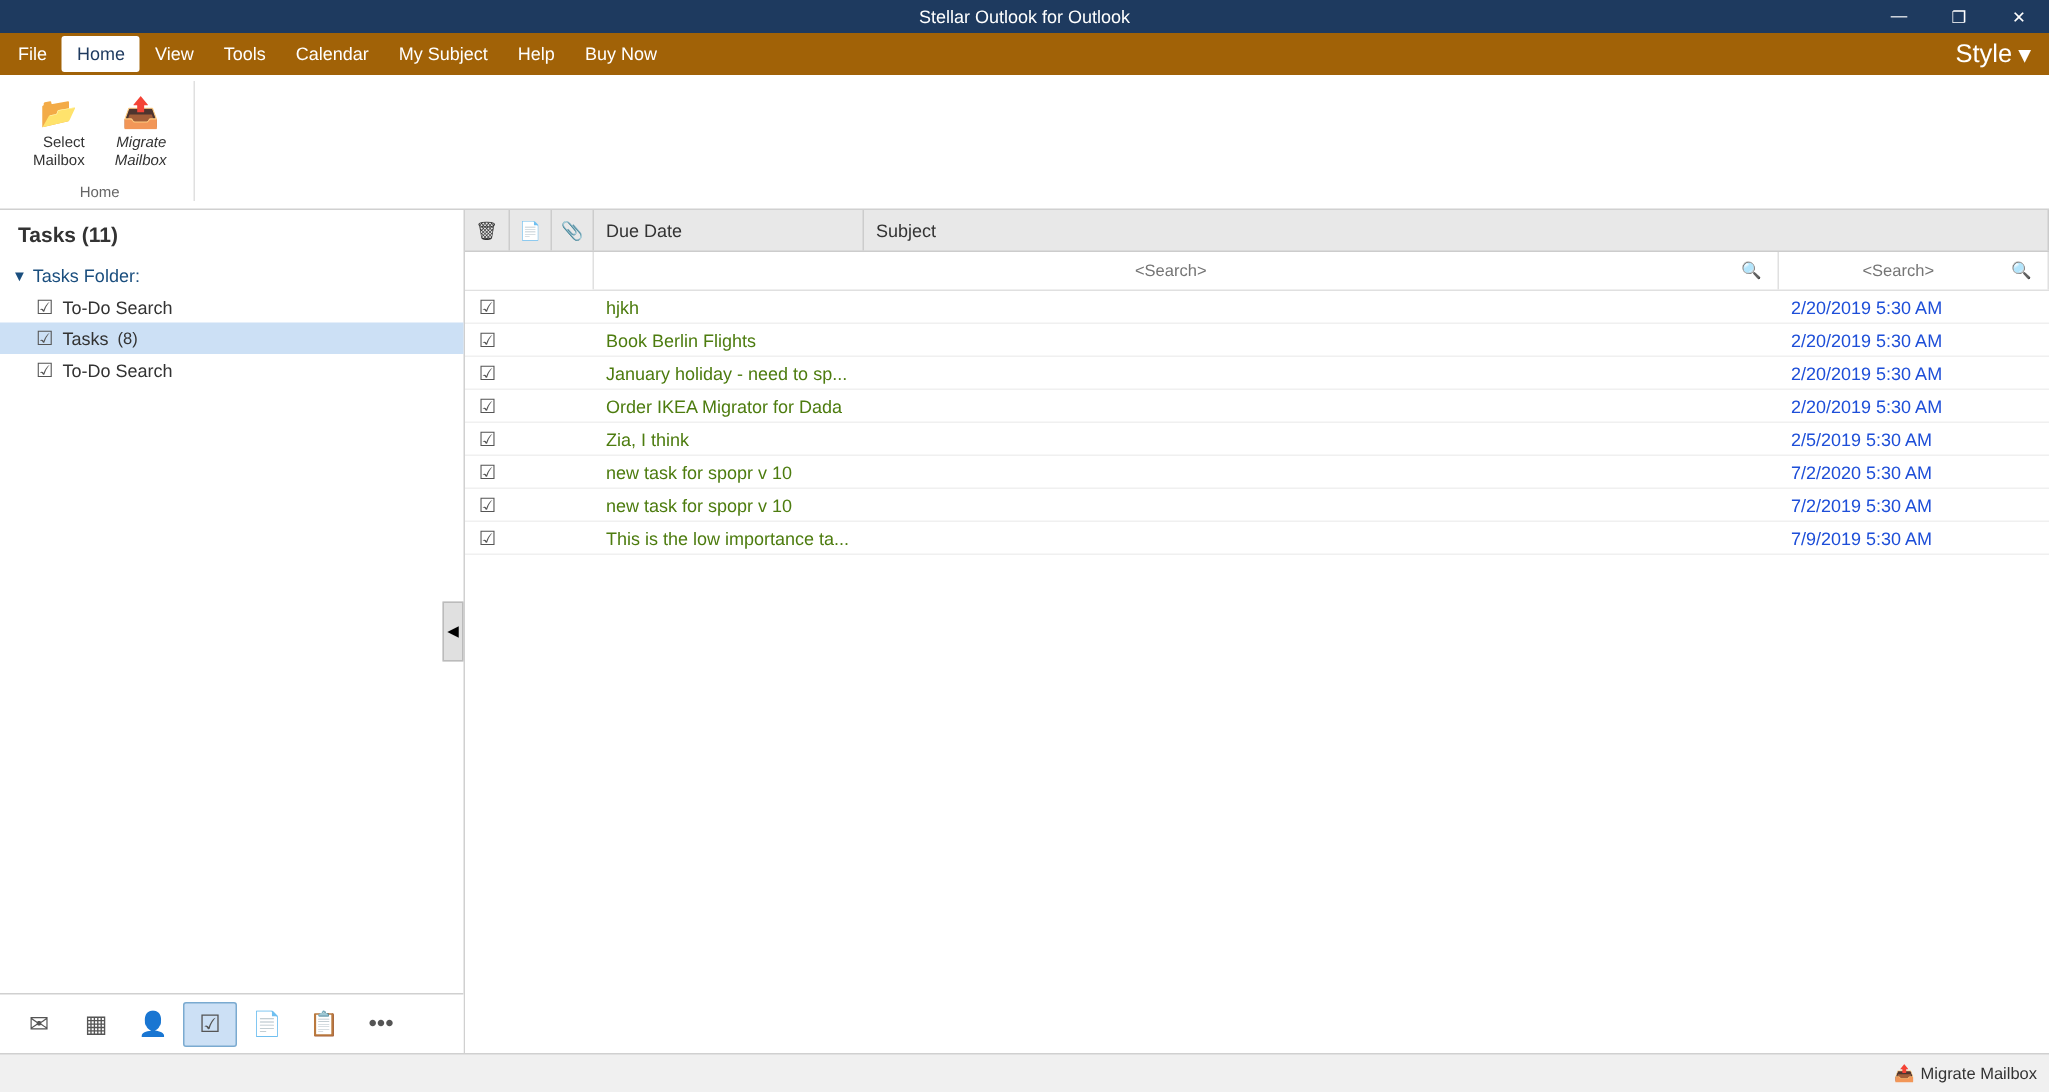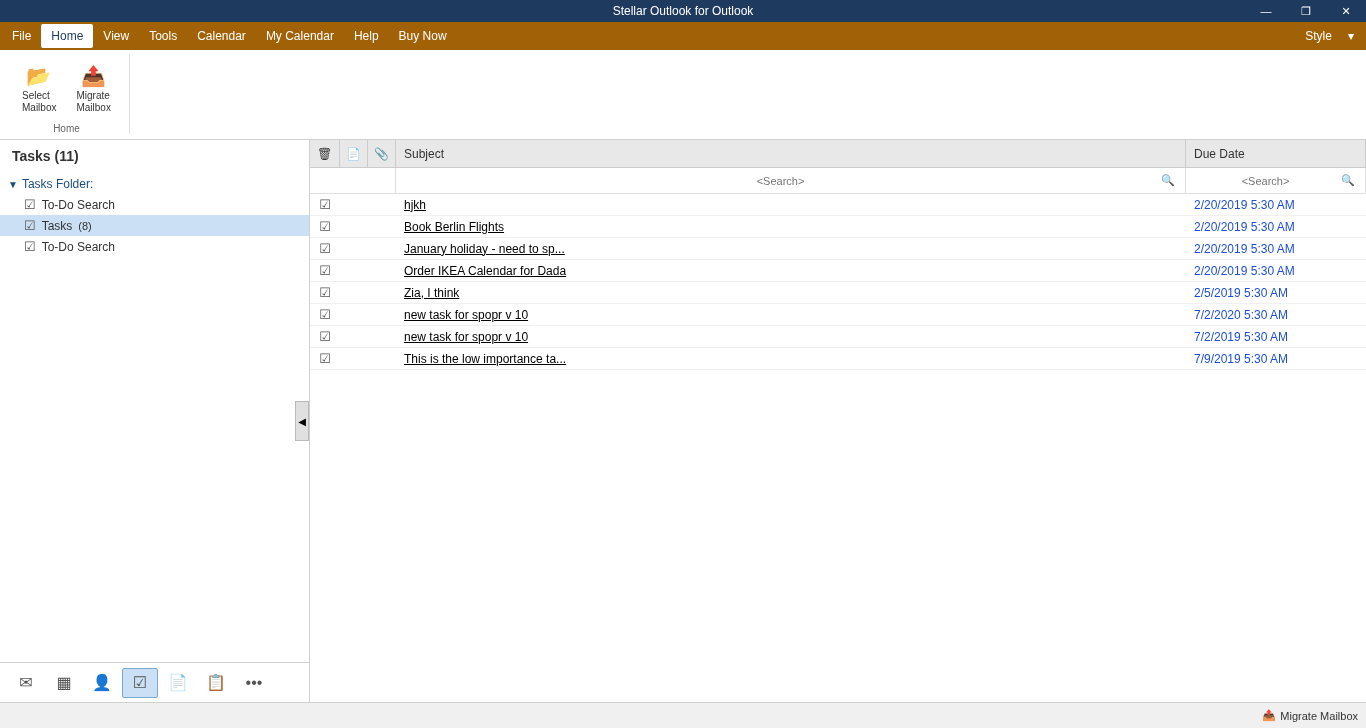--- a/index.html
+++ b/index.html
@@ -51,25 +51,25 @@
       border-radius: 2px;
       height: 24px;
       display: flex;
       align-items: center;
     }
     .menu-item.active { background: white; color: #1e3a5f; }
     .menu-style {
       margin-left: auto;
       color: white;
       padding: 4px 10px;
-      font-size: 12px;
-      cursor: pointer;
-      display: flex;
-      align-items: center;
-      gap: 16px;
+      font-size: 17px;
+      cursor: pointer;
+      display: flex;
+      align-items: center;
+      gap: 4px;
       justify-content: flex-end;
     }
 
     
     .ribbon {
       height: 90px;
       background: white;
       border-bottom: 1px solid #d0d0d0;
       display: flex;
       align-items: flex-start;
@@ -103,21 +103,21 @@
     .ribbon-btn-icon {
       width: 32px;
       height: 32px;
       display: flex;
       align-items: center;
       justify-content: center;
       font-size: 20px;
     }
     .ribbon-btn-label {
       font-size: 10px;
-      text-align: left;
+      text-align: right;
       color: #333;
       margin-top: 0;
       line-height: 1.2;
     }
     .ribbon-group-label {
       font-size: 10px;
       color: #666;
       text-align: center;
       margin-top: 2px;
     }
@@ -286,21 +286,21 @@
     .task-cell {
       padding: 2px 8px;
       font-size: 12px;
       height: 100%;
       display: flex;
       align-items: center;
     }
     .task-cell-check { width: 30px; justify-content: center; padding: 0 4px; }
     .task-cell-flag { width: 28px; justify-content: center; padding: 0; }
     .task-cell-attach { width: 28px; justify-content: center; padding: 0; }
-    .task-cell-subject { flex: 1; color: #000000; text-decoration: underline; }
+    .task-cell-subject { flex: 1; color: #4d7c0f; }
     .task-cell-date { width: 180px; color: #1d4ed8; }
     .checkbox-icon { font-size: 13px; color: #555; }
 
     
     .status-bar {
       height: 26px;
       background: #f0f0f0;
       border-top: 1px solid #d0d0d0;
       display: flex;
       align-items: center;
@@ -329,41 +329,41 @@
   </div>
 </div>
 
 <div class="menu-bar">
   <div id="menu-items-container" style="display: flex; flex: 1 1 0%;">
       <div class="menu-item">File</div>
       <div class="menu-item active">Home</div>
       <div class="menu-item">View</div>
       <div class="menu-item">Tools</div>
       <div class="menu-item">Calendar</div>
-      <div class="menu-item">My Calendar</div>
+      <div class="menu-item">My Subject</div>
       <div class="menu-item">Help</div>
       <div class="menu-item">Buy Now</div>
     </div>
   <div class="menu-style">
     <span>Style</span>
     <span>▾</span>
   </div>
 </div>
 
 <div class="ribbon">
   <div class="ribbon-group">
     <div class="ribbon-buttons" id="ribbon-buttons-container">
         <div class="ribbon-btn">
           <div class="ribbon-btn-icon">📂</div>
           <div class="ribbon-btn-label" style="white-space: pre-line;">Select
 Mailbox</div>
         </div>
         <div class="ribbon-btn">
           <div class="ribbon-btn-icon">📤</div>
-          <div class="ribbon-btn-label" style="white-space: pre-line;">Migrate
+          <div class="ribbon-btn-label" style="white-space: pre-line; font-style: italic;">Migrate
 Mailbox</div>
         </div>
       </div>
     <div class="ribbon-group-label">Home</div>
   </div>
 </div>
 
 <div class="main-layout">
 
   <div class="sidebar">
@@ -426,22 +426,22 @@
       <div class="table-header-row">
         <div class="th-cell th-delete">
           <span>🗑</span>
         </div>
         <div class="th-cell th-flag">
           <span>📄</span>
         </div>
         <div class="th-cell th-attach">
           <span>📎</span>
         </div>
+        <div class="th-cell th-duedate">Due Date</div>
         <div class="th-cell th-subject">Subject</div>
-        <div class="th-cell th-duedate">Due Date</div>
       </div>
 
       <div class="search-row">
         <div class="search-cell search-cell-empty"></div>
         <div class="search-cell search-cell-subject">
           <input class="search-input" placeholder="&lt;Search&gt;" type="text" style="">
           <span class="search-icon">🔍</span>
         </div>
         <div class="search-cell search-cell-date">
           <input class="search-input" placeholder="&lt;Search&gt;" type="text" style="">
@@ -476,21 +476,21 @@
             <div class="task-cell task-cell-attach"></div>
             <div class="task-cell task-cell-subject">January holiday - need to sp...</div>
             <div class="task-cell task-cell-date">2/20/2019 5:30 AM</div>
           </div>
           <div class="task-row">
             <div class="task-cell task-cell-check">
               <span class="checkbox-icon">☑</span>
             </div>
             <div class="task-cell task-cell-flag"></div>
             <div class="task-cell task-cell-attach"></div>
-            <div class="task-cell task-cell-subject">Order IKEA Calendar for Dada</div>
+            <div class="task-cell task-cell-subject">Order IKEA Migrator for Dada</div>
             <div class="task-cell task-cell-date">2/20/2019 5:30 AM</div>
           </div>
           <div class="task-row">
             <div class="task-cell task-cell-check">
               <span class="checkbox-icon">☑</span>
             </div>
             <div class="task-cell task-cell-flag"></div>
             <div class="task-cell task-cell-attach"></div>
             <div class="task-cell task-cell-subject">Zia, I think</div>
             <div class="task-cell task-cell-date">2/5/2019 5:30 AM</div>

